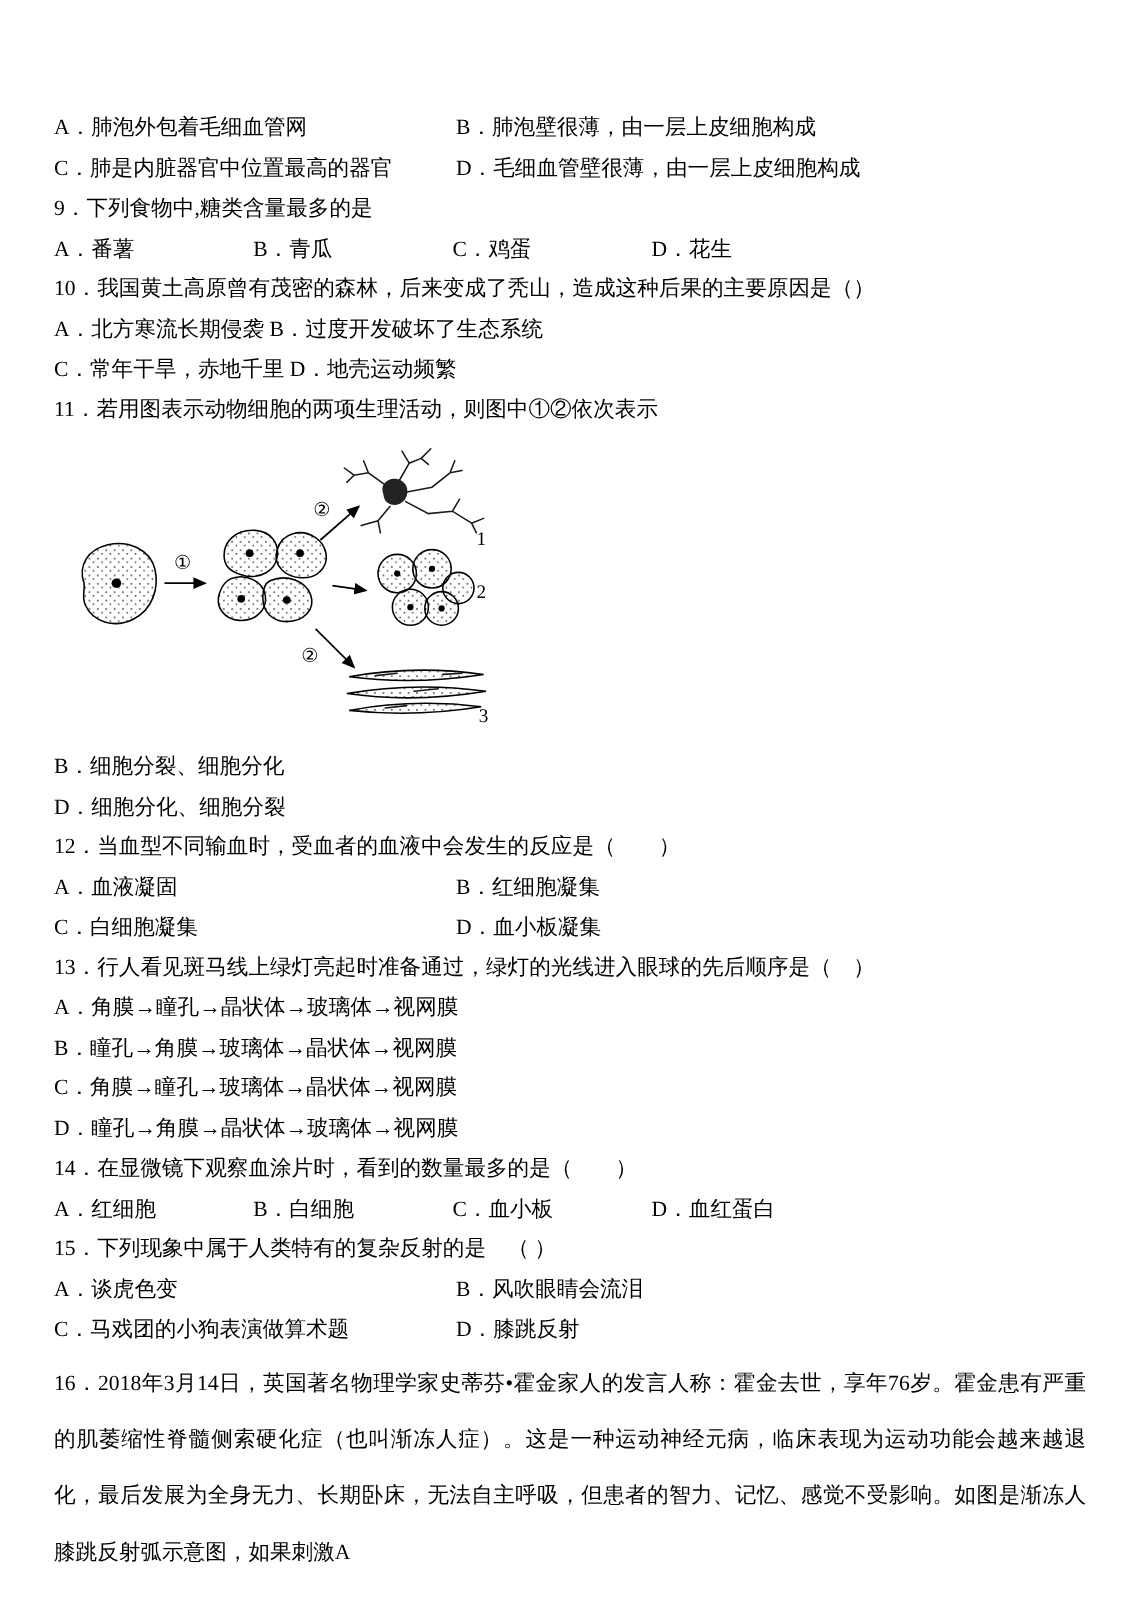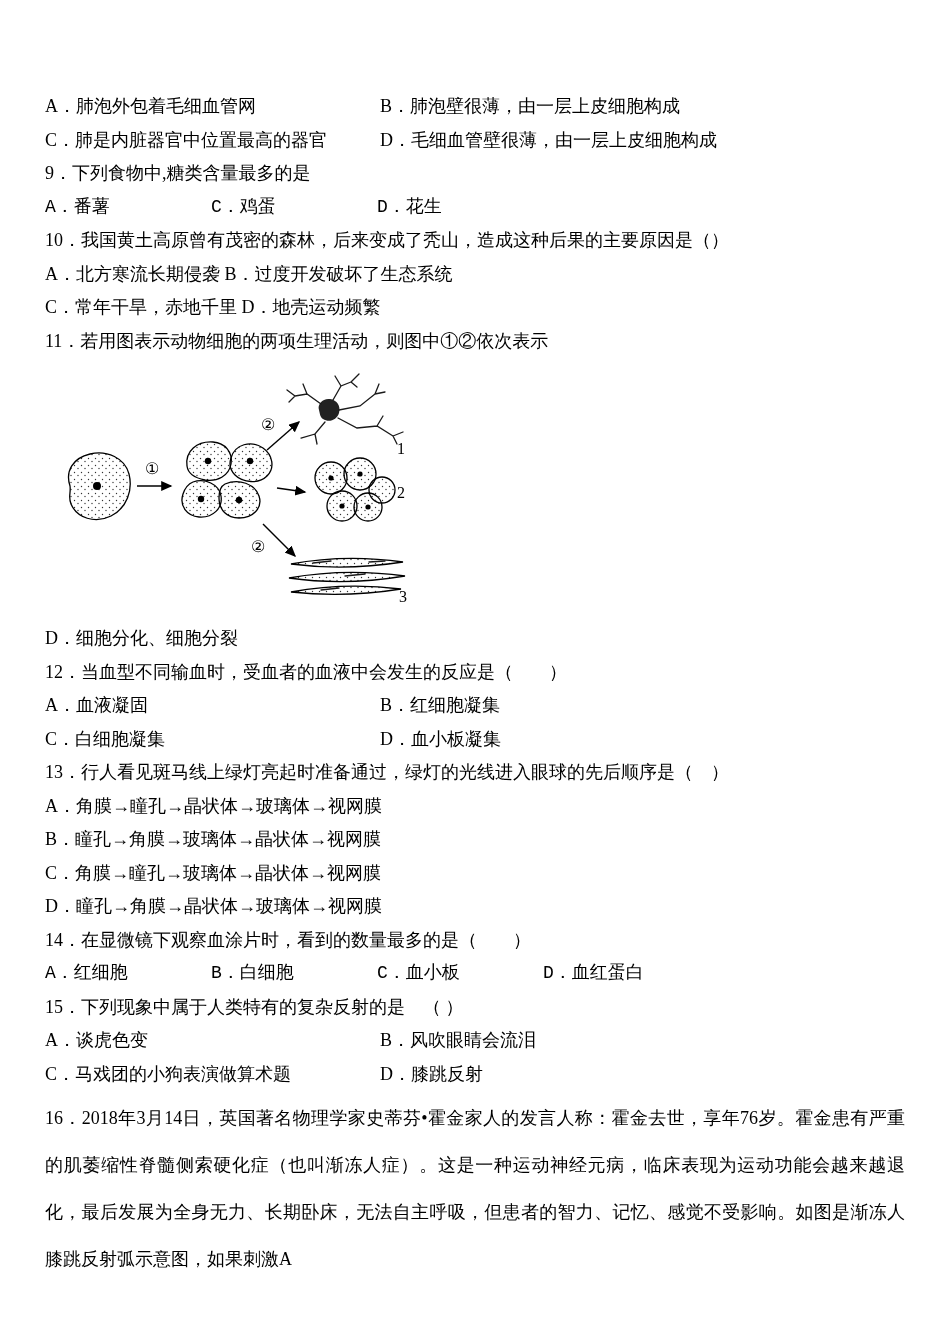--- a/index.html
+++ b/index.html
@@ -6,21 +6,21 @@
   html,body { background:#ffffff; }
   body {
     width:950px; min-height:1344px;
     color:#000;
     font-family:"Liberation Serif","DejaVu Serif",serif;
     font-size:18px;
   }
   .page { padding:90px 45px 30px 45px; }
   .line { line-height:33.5px; white-space:pre-wrap; }
   .row2 { display:grid; grid-template-columns:335px auto; line-height:33.5px; }
-  .row4 { display:grid; grid-template-columns:166px 166px 166px auto; line-height:33.5px;font-family:Liberation Mono, monospace; }
+  .row4 { display:grid; grid-template-columns:166px 166px 166px auto; line-height:33.5px; }
   .para { line-height:47px; text-align:justify; margin-top:4px; }
   .diagram-wrap { margin:8px 0 6px 0; }
   svg { display:block; }
   svg text { font-family:"Liberation Serif","DejaVu Serif",serif; font-size:16px; fill:#000; }
   svg .outline { fill:url(#stip); stroke:#000; stroke-width:1.3; }
   svg .branch { fill:none; stroke:#1a1a1a; stroke-width:1.3; stroke-linecap:round; }
   svg .arrowline { stroke:#000; stroke-width:1.4; }
 </style>
 </head>
 <body>
@@ -32,20 +32,21 @@
     <div class="line">B．肺泡壁很薄，由一层上皮细胞构成</div>
   </div>
   <div class="row2">
     <div class="line">C．肺是内脏器官中位置最高的器官</div>
     <div class="line">D．毛细血管壁很薄，由一层上皮细胞构成</div>
   </div>
 
   <div class="line">9．下列食物中,糖类含量最多的是</div>
   <div class="row4">
     <div class="line">A．番薯</div>
+    <div class="line">B．青瓜</div>
     <div class="line">C．鸡蛋</div>
     <div class="line">D．花生</div>
   </div>
 
   <div class="line">10．我国黄土高原曾有茂密的森林，后来变成了秃山，造成这种后果的主要原因是（）</div>
   <div class="line">A．北方寒流长期侵袭 B．过度开发破坏了生态系统</div>
   <div class="line">C．常年干旱，赤地千里 D．地壳运动频繁</div>
 
   <div class="line">11．若用图表示动物细胞的两项生理活动，则图中①②依次表示</div>
 
@@ -123,20 +124,21 @@
         <path class="outline" d="M246,198 Q300,188 358,196 Q300,205 246,198 Z"></path>
         <path class="outline" d="M244,212 Q300,202 360,210 Q300,220 244,212 Z"></path>
         <path class="outline" d="M246,226 Q300,216 356,223 Q300,232 246,226 Z"></path>
         <path class="branch" d="M268,197 L286,195 M300,210 L320,208 M276,224 L294,222 M324,196 L340,195"></path>
       </g>
       <text x="354" y="236">3</text>
     </svg>
   </div>
 
   <div class="row2">
+    <div class="line">B．细胞分裂、细胞分化</div>
   </div>
   <div class="row2">
     <div class="line">D．细胞分化、细胞分裂</div>
   </div>
 
   <div class="line">12．当血型不同输血时，受血者的血液中会发生的反应是（　　）</div>
   <div class="row2">
     <div class="line">A．血液凝固</div>
     <div class="line">B．红细胞凝集</div>
   </div>

